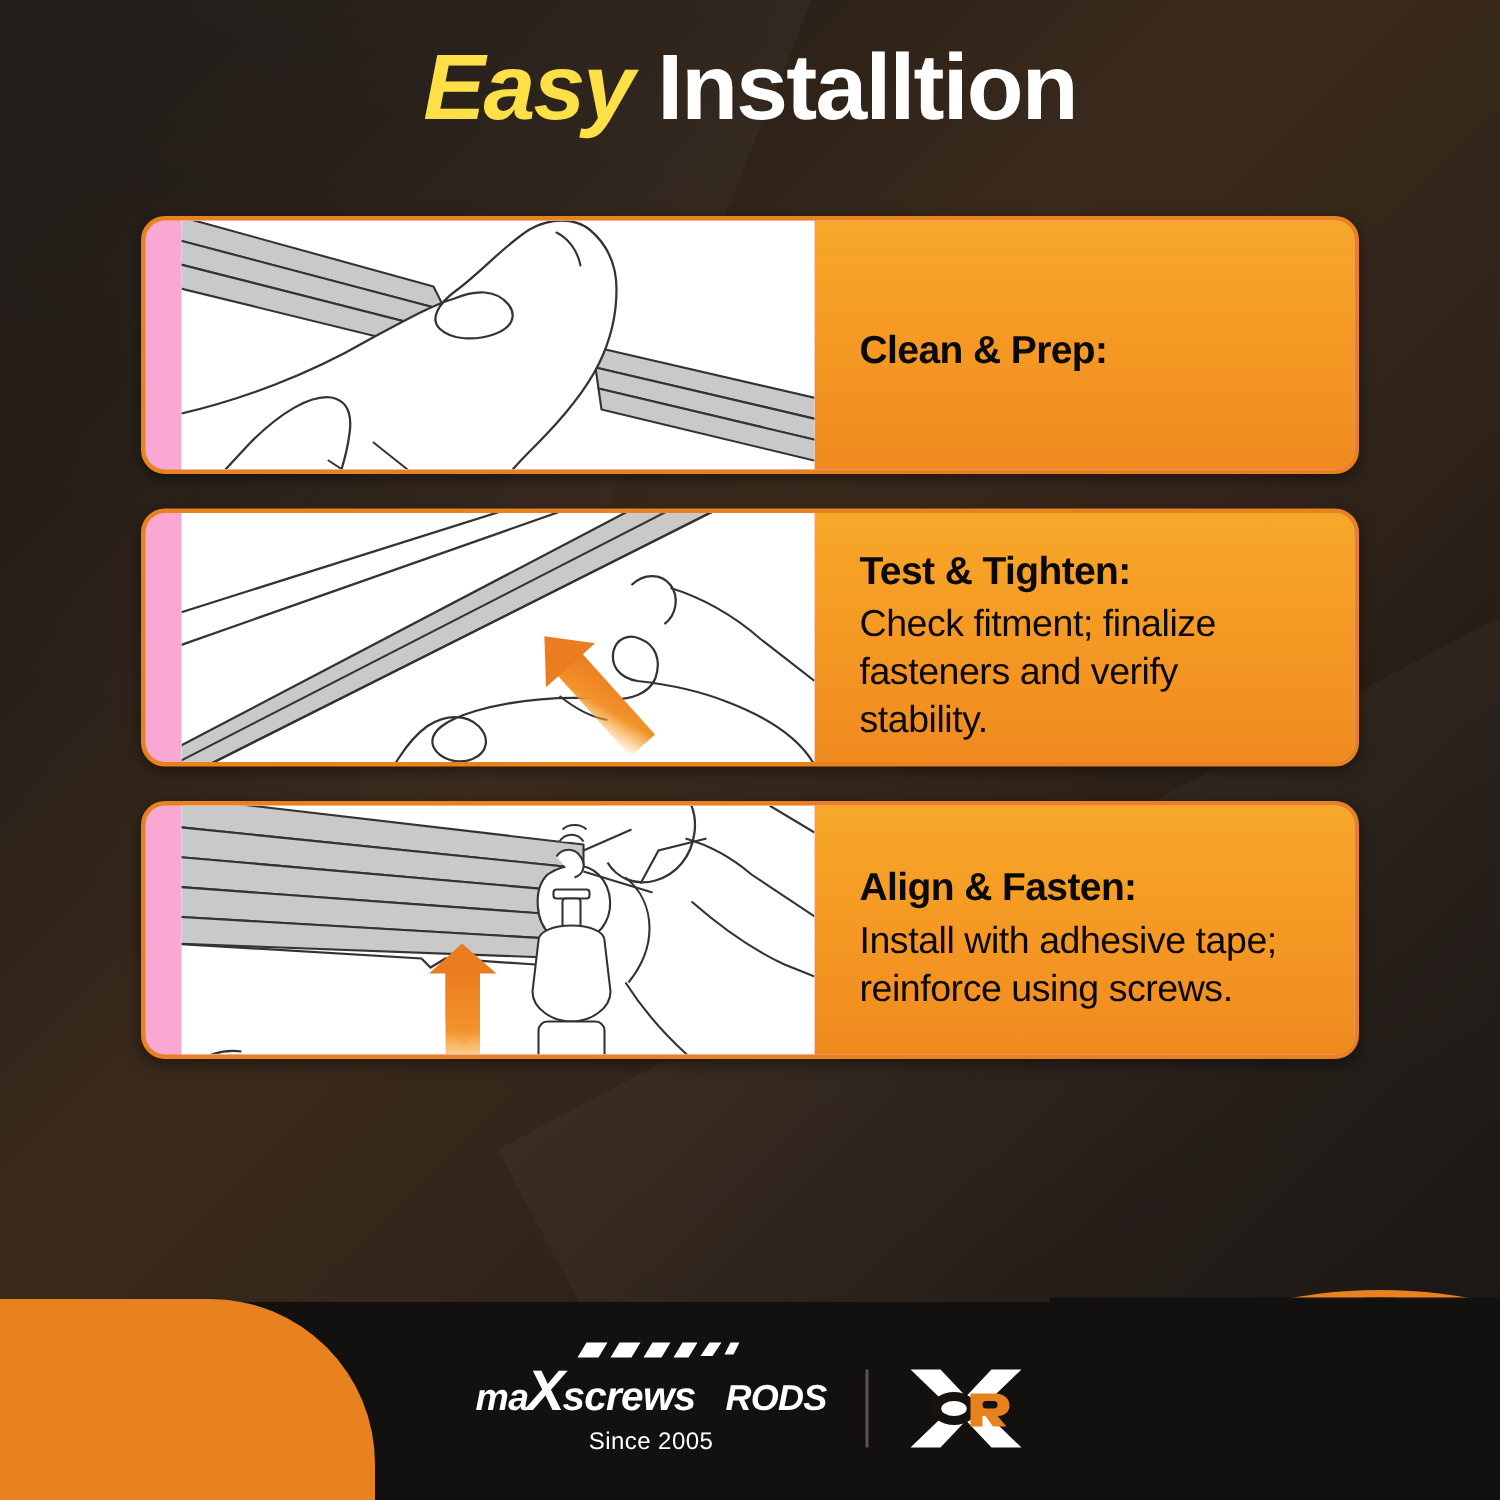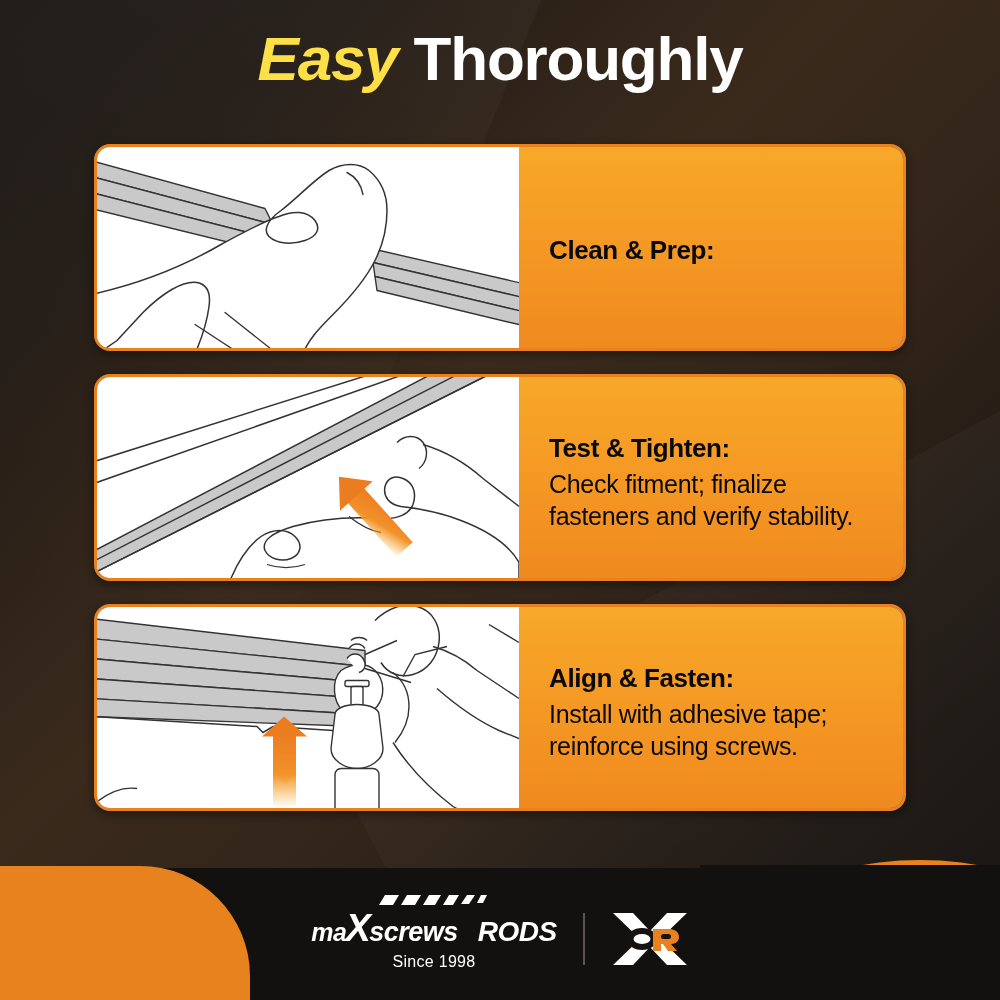--- a/index.html
+++ b/index.html
@@ -63,28 +63,29 @@
     line-height:1.05;
     font-family:"Liberation Sans", sans-serif;
   }
   .t-accent { color:#fde047;font-style:italic; }
   .t-white  { color:#FFFFFF; }
 
   
   #cards { position:absolute; left:94px; top:144px; width:812px; z-index:5; }
   .card {
     position:relative;
-    height:207px;
+    height:172px;
     margin-bottom:23px;
     border:3px solid #E8821E;
     border-radius:16px;
     overflow:hidden;
     display:flex;
-    background:#1d4ed8;
+    background:#f9a8d4;
     box-shadow:0 3px 10px rgba(0,0,0,.45);
+    padding-left:24px;
   }
   .card-illus {
     position:relative;
     width:422px; min-width:422px;
     background:#ffffff;
     overflow:hidden;
   }
   .card-illus svg { display:block; width:100%; height:100%; }
   .card-text {
     flex:1;
@@ -117,21 +118,21 @@
   #brand-logo {
     position:relative;
     display:flex; align-items:baseline;
     color:#fff;
     font-style:italic; font-weight:bold;
     letter-spacing:-0.5px;
   }
   .bl-ma      { font-size:25px; }
   .bl-x       { font-size:38px; margin:0 -1px 0 -1px; }
   .bl-peeding { font-size:27px; }
-  .bl-rods    { font-size:28px;margin-left:20px; }
+  .bl-rods    { font-size:24px;margin-left:20px; }
   #speed-streaks {
     position:absolute; left:66px; top:-13px;
     width:110px; height:15px;
   }
   #brand-since {
     color:#ffffff; font-size:16px; font-style:normal;
     font-weight:400; letter-spacing:.3px;
     margin-top:3px;
   }
   #footer-divider { width:2px; height:52px; background:#5a5350; }
@@ -145,21 +146,21 @@
   <div id="bg-diag-2"></div>
   <div id="bg-bottom-band"></div>
   <div id="bg-corner-arc"></div>
   <div id="bg-arc-mask"></div>
   <div id="bg-corner-blob"></div>
 </div>
 
 <div id="title-wrap">
   <h1 id="title">
     <span class="t-accent">Easy</span>
-    <span class="t-white">Thoroughly</span>
+    <span class="t-white">Installtion</span>
   </h1>
 </div>
 
 <div id="cards">
 
   <div class="card">
     <div class="card-illus">
       <svg viewBox="0 0 422 222" preserveAspectRatio="xMidYMid slice" aria-hidden="true">
         <g fill="#c9c9c9" stroke="#333" stroke-width="1.4" stroke-linejoin="round">
           <polygon points="-6,24 168,72 176,88 -6,40"></polygon>
@@ -304,21 +305,21 @@
           <polygon points="66,11 76,11 82,1 72,1"></polygon>
           <polygon points="84,10 92,10 98,1 90,1"></polygon>
           <polygon points="100,9 106,9 110,1 104,1"></polygon>
         </g>
       </svg>
       <span class="bl-ma">ma</span>
       <span class="bl-x">X</span>
       <span class="bl-peeding">screws</span>
       <span class="bl-rods">RODS</span>
     </div>
-    <div id="brand-since">Since 1998</div>
+    <div id="brand-since">Since 2005</div>
   </div>
 
   <div id="footer-divider"></div>
 
   <div id="or-badge">
     <svg viewBox="0 0 78 56" width="78" height="56" aria-hidden="true">
       <polygon points="2,2 22,2 39,20 56,2 76,2 49,28 76,54 56,54 39,36 22,54 2,54 29,28" fill="#ffffff"></polygon>
       <ellipse cx="31" cy="28" rx="15" ry="11" fill="#15120f"></ellipse>
       <ellipse cx="31" cy="28" rx="8.5" ry="5" fill="#ffffff"></ellipse>
       <path d="M42,18 L58,18 C65,18 68,22 68,26 C68,30 65,33 60,33 L66,40 L57,40 L52,33 L50,33 L50,40 L42,40 Z" fill="#E8821E"></path>

